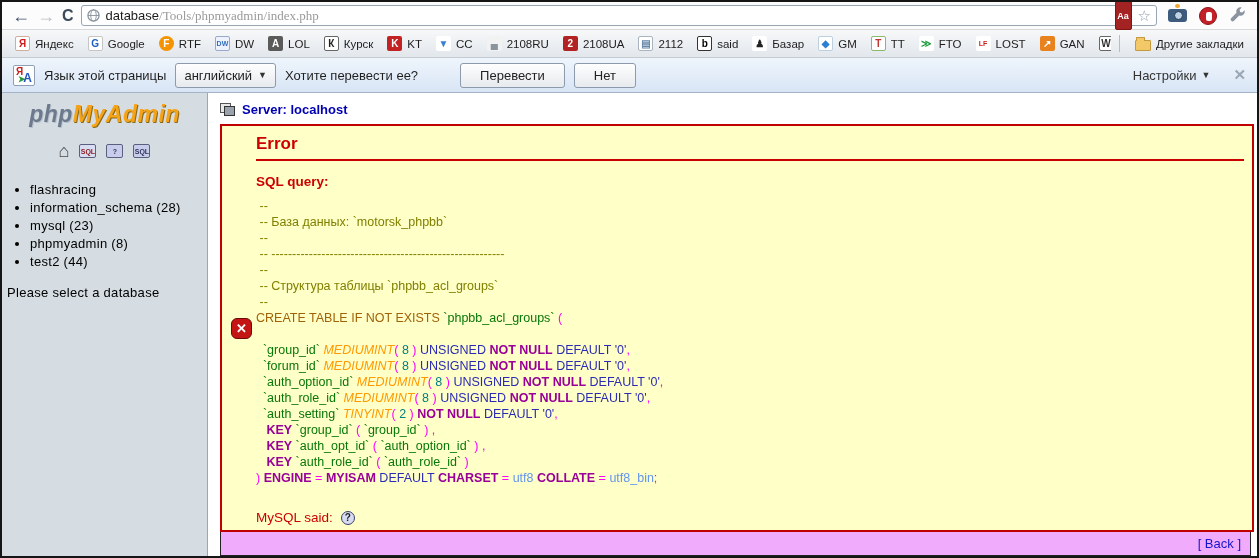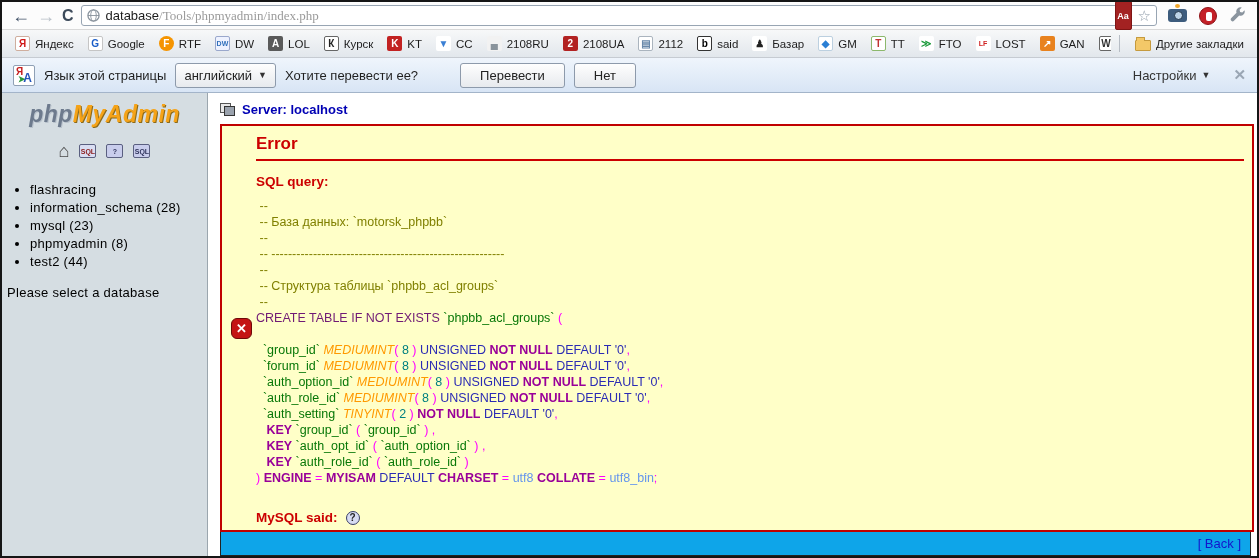--- a/index.html
+++ b/index.html
@@ -68,34 +68,34 @@
   .server-ic { position:relative; width:15px; height:13px; flex:0 0 15px; }
   .server-ic::before { content:""; position:absolute; left:0; top:0; width:9px; height:8px; background:#e8e8e8; border:1px solid #555; }
   .server-ic::after { content:""; position:absolute; right:0; bottom:0; width:9px; height:8px; background:#9aa2ad; border:1px solid #333; }
 
   .error-box { position:relative; flex:1; margin-top:7px; background:#ffffc8; border:2px solid #c00000; padding:6px 8px 0 34px; overflow:hidden; }
   .error-title { margin:2px 0 0 0; color:#cc0000; font-size:17px; font-weight:bold; border-bottom:2px solid #cc0000; padding-bottom:5px; }
   .sql-label { margin-top:13px; color:#cc0000; font-weight:bold; font-size:13.5px; }
   .sql { margin-top:9px; font-size:12.5px; line-height:16px; white-space:pre; }
   .tok-c { color:#808000; }
   .tok-k { color:#990099; font-weight:bold; }
-  .tok-m { color:#701a75; }
+  .tok-m { color:#a16207; }
   .tok-t { color:#ff9900;font-style:italic; }
   .tok-a { color:#2b2bb4; }
   .tok-p { color:#ff00ff; }
   .tok-n { color:#008080; }
   .tok-q { color:#077707; }
   .tok-s { color:#6495ed; }
   .tok-x { color:#000; }
   .err-icon { position:absolute; left:9px; top:192px; width:21px; height:21px; background:#c41414; border:1px solid #6e0808; border-radius:6px; color:#fff; display:flex; align-items:center; justify-content:center; font-size:13px; font-weight:bold; }
   .mysql-said { margin-top:24px; display:flex; align-items:center; gap:8px; }
-  .mysql-said-label { color:#cc0000; font-weight:bold; font-size:13.5px; }
+  .mysql-said-label { color:#cc0000; font-weight:normal; font-size:13.5px; }
   .help-ic { width:14px; height:14px; background:#d7dcf2; border:1px solid #3a3f66; border-radius:50%; font-size:10px; font-weight:bold; color:#222; display:flex; align-items:center; justify-content:center; }
 
-  .footer { flex:0 0 24px; height:24px; background:#0ea5e9; border:1px solid #222; border-top:none; display:flex; align-items:center; justify-content:flex-end; padding-right:9px; margin-right:3px; }
+  .footer { flex:0 0 24px; height:24px; background:#f0abfc; border:1px solid #222; border-top:none; display:flex; align-items:center; justify-content:flex-end; padding-right:9px; margin-right:3px; }
   .back-link { color:#1414cc; font-size:13px; }
 </style>
 </head>
 <body>
 
 <div class="window">
 
   <div class="toolbar">
     <span class="nav-btn">←</span>
     <span class="nav-btn disabled">→</span>

